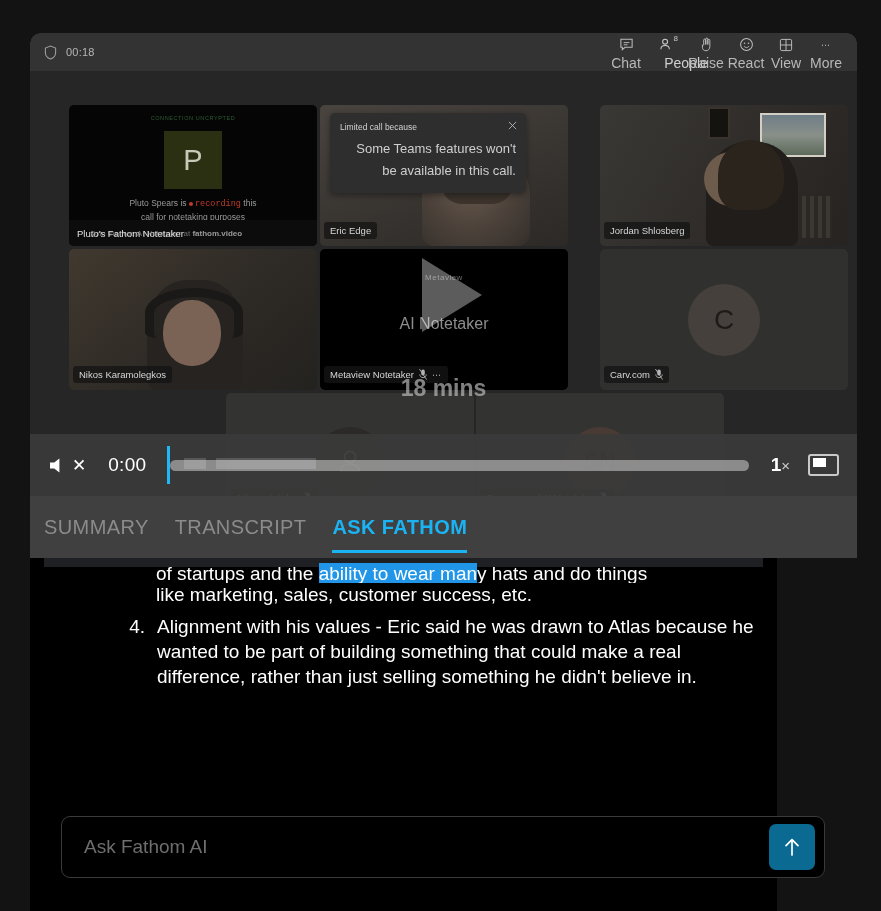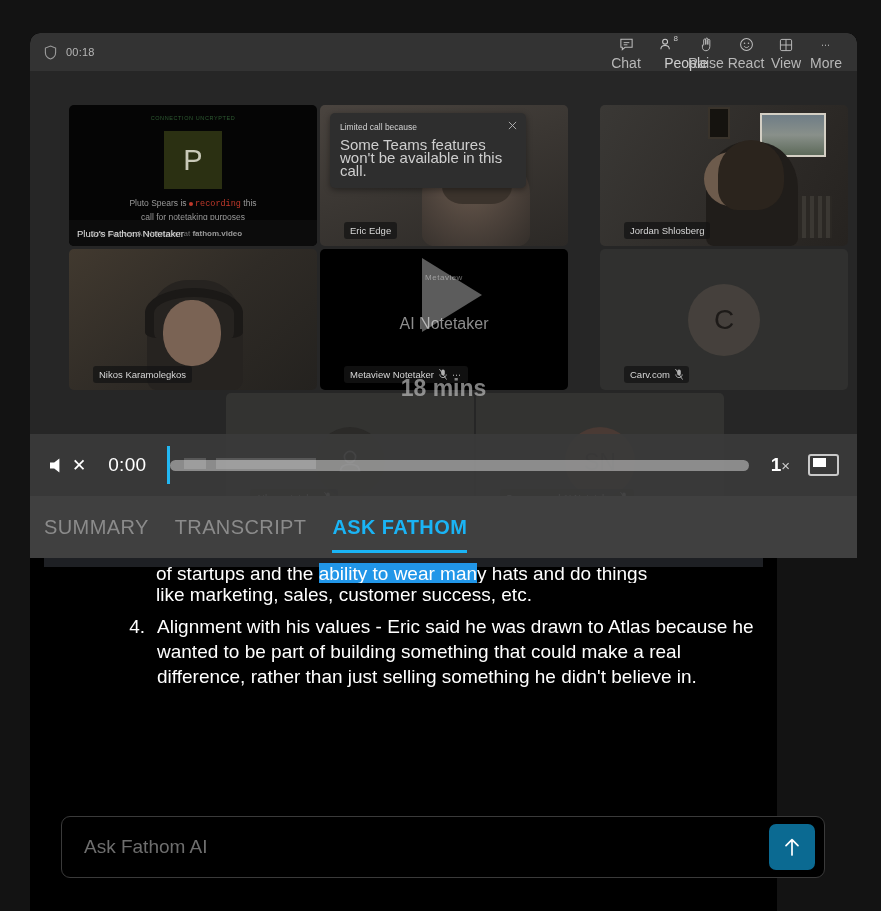--- a/index.html
+++ b/index.html
@@ -41,21 +41,21 @@
     content: ""; position: absolute; bottom: -3px; left: 8px; right: 8px;
     height: 2px; background: #8a8a8a; border-radius: 2px;
   }
   .people-badge { font-size: 8px; color: #c6c6c6; position: absolute; top: 1px; right: 7px; }
   .tb-edge { position: absolute; right: 0; top: 0; width: 14px; height: 38px; background: #333; }
 
   
   .grid { position: absolute; left: 0; top: 38px; width: 827px; height: 425px; background: #262626; }
   .tile { position: absolute; border-radius: 5px; overflow: hidden; background: #1c1c1c; }
   .name-chip {
-    position: absolute; left: 24px; bottom: 7px;
+    position: absolute; left: 4px; bottom: 7px;
     background: rgba(20,20,20,.78); color: #d6d6d6;
     font-size: 9.5px; padding: 3px 6px; border-radius: 3px;
     display: flex; align-items: center; gap: 5px; white-space: nowrap;
   }
   .mic-off { width: 8px; height: 11px; opacity: .85; }
   .dots3 { letter-spacing: 1px; font-size: 9px; color: #cfcfcf; }
 
   
   .t1 { left: 39px; top: 34px; width: 248px; height: 141px; background: #050505; }
   .t1 .enc { position: absolute; top: 10px; left: 0; right: 0; text-align: center;
@@ -83,21 +83,21 @@
     border-radius: 46% 46% 12% 12%;
   }
   .t2 .hair { position: absolute; right: 56px; bottom: 42px; width: 70px; height: 58px;
     background: #3b332c; border-radius: 50% 50% 30% 30%; }
   .notif {
     position: absolute; left: 10px; top: 8px; width: 196px;
     background: #2e2e2e; border-radius: 5px; padding: 9px 10px 11px 10px;
     box-shadow: 0 2px 6px rgba(0,0,0,.4);
   }
   .notif .nt { font-size: 8.5px; color: #d2d2d2; margin-bottom: 6px; }
-  .notif .nb { font-size: 15px; color: #cfcfcf; line-height: 13px; }
+  .notif .nb { font-size: 13px; color: #cfcfcf; line-height: 22px; text-align: right; }
   .notif .nx { position: absolute; right: 9px; top: 8px; width: 9px; height: 9px; }
 
   
   .t3 { left: 570px; top: 34px; width: 248px; height: 141px;
     background: linear-gradient(120deg,#3a3835 0%,#2e2b28 60%,#262320 100%); }
   .t3 .frame1 { position: absolute; left: 108px; top: 2px; width: 22px; height: 32px;
     background: #15130f; border: 2px solid #39332b; }
   .t3 .win { position: absolute; right: 22px; top: 8px; width: 66px; height: 44px;
     background: linear-gradient(180deg,#6f7d86 0%,#89908a 50%,#5d6a5a 100%); border: 2px solid #d4cfc4; }
   .t3 .rad { position: absolute; right: 16px; bottom: 8px; width: 78px; height: 42px;

